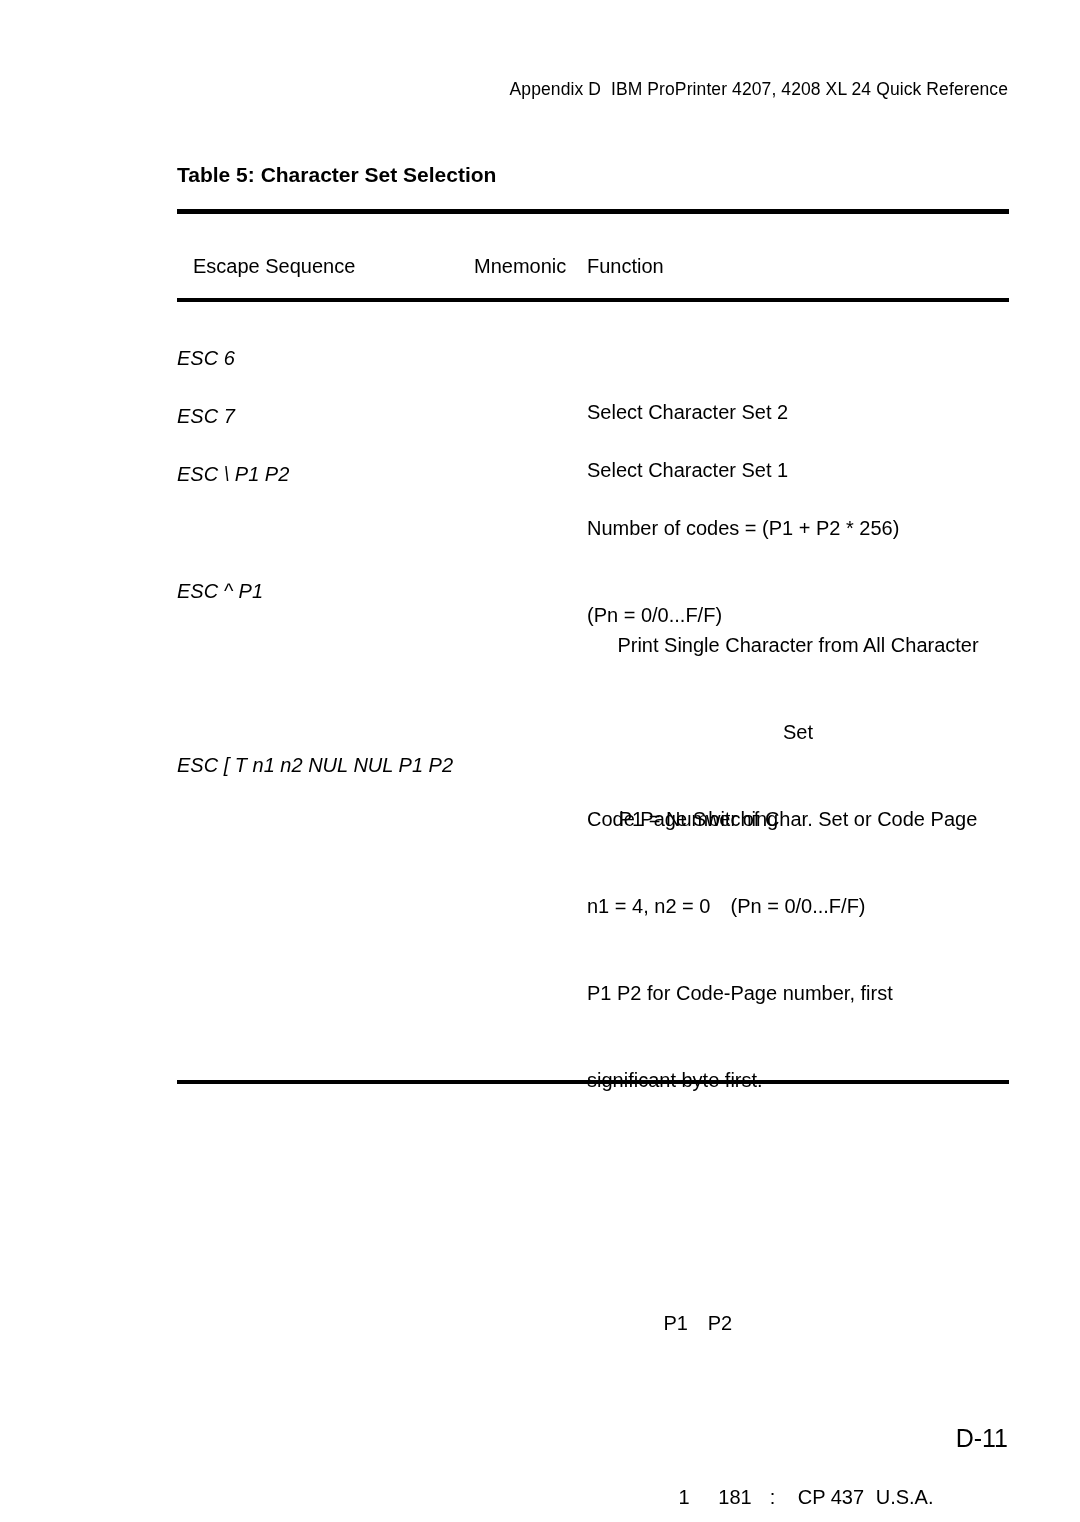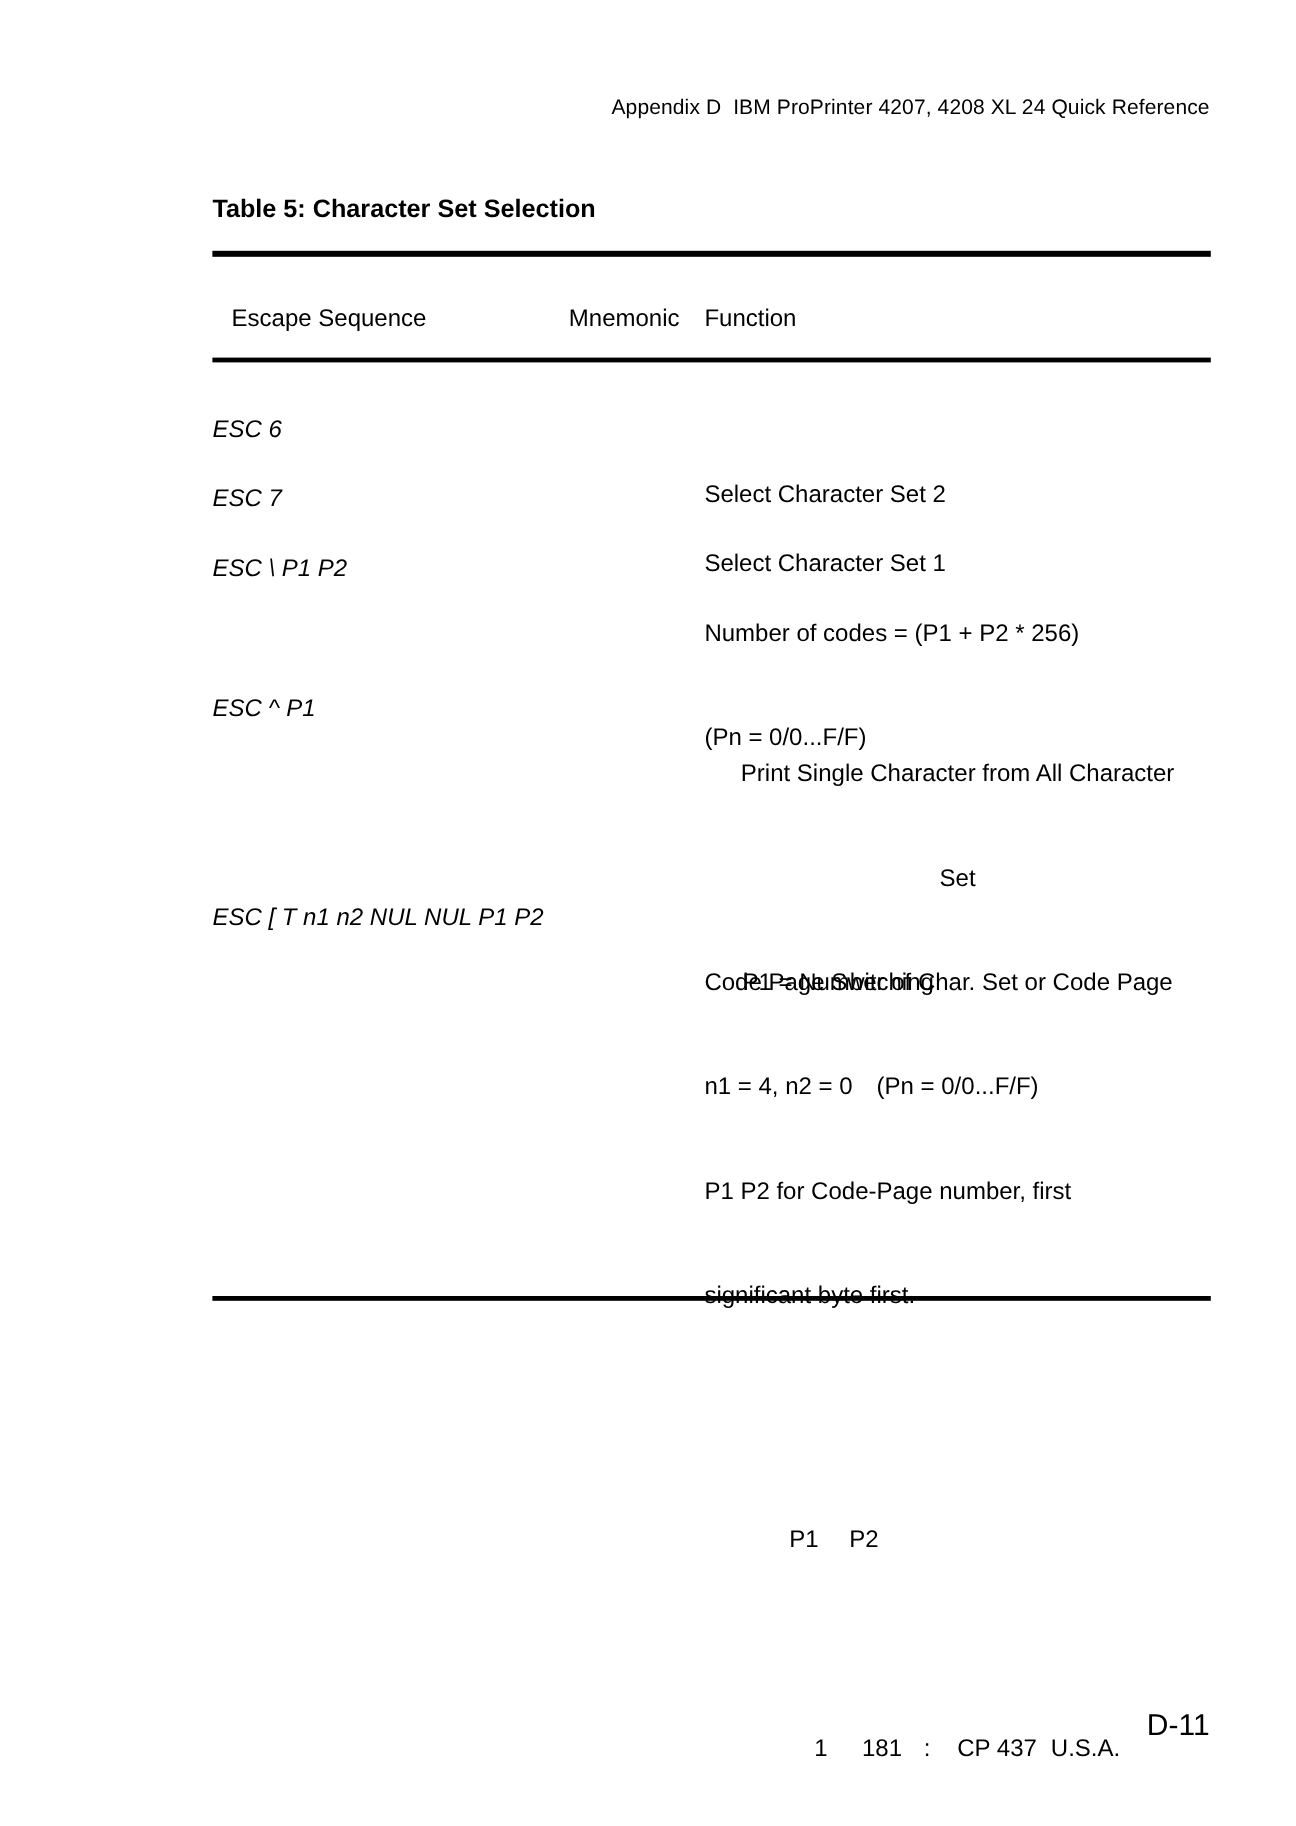--- a/index.html
+++ b/index.html
@@ -131,21 +131,21 @@
   }
   .cp-c4 {
     display: inline-block;
     width: 78px;
     text-align: left;
   }
   .cp-c5 {
     display: inline-block;
     text-align: left;
   }
-  .cp-head .cp-c1 { text-align: left; padding-left: 4px; }
+  .cp-head .cp-c1 { text-align: center; padding-left: 4px; margin-top: 40px; }
   .cp-head .cp-c2 { text-align: left; padding-left: 14px; }
 
   
   .folio {
     position: absolute;
     left: 0;
     right: 72px;
     top: 1424px;
     text-align: right;
     font-size: 25px;

